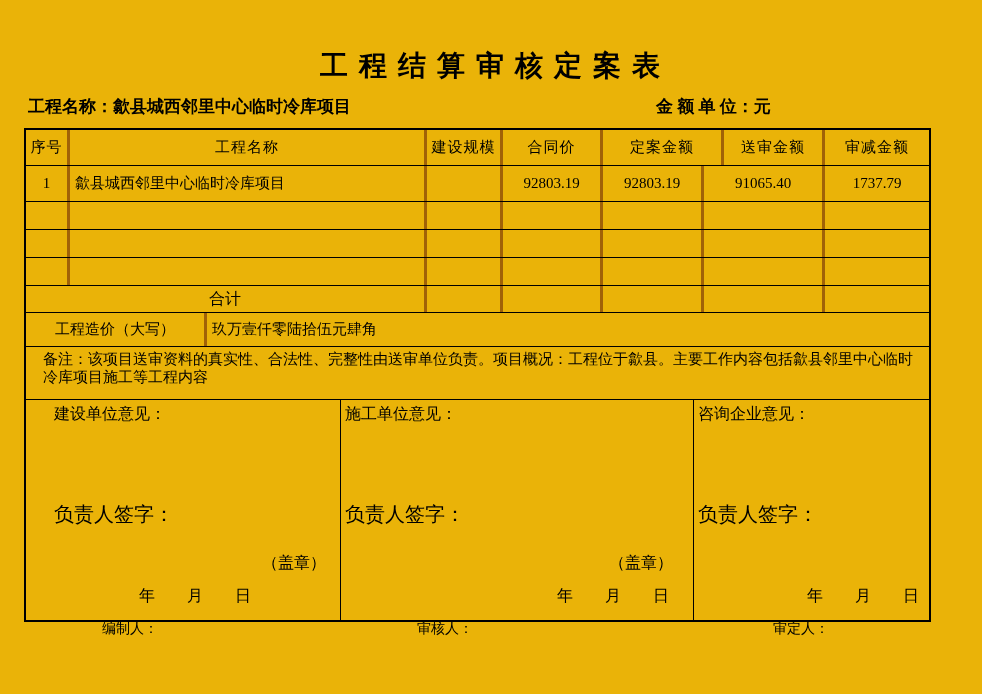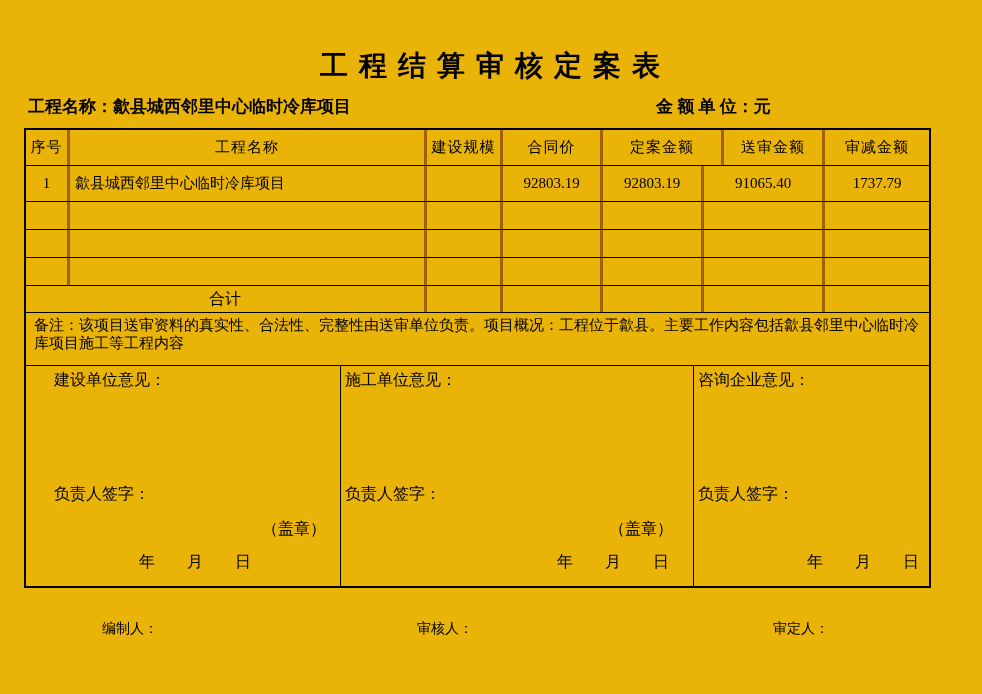--- a/index.html
+++ b/index.html
@@ -17,28 +17,28 @@
      align-items:center;justify-content:center;font-size:15px;overflow:hidden;}
   .c:last-child{border-right:none;}
   .h35{height:35px}.h27{height:27px}.h26{height:26px}.h33{height:33px}
   .w-seq{width:44px}.w-name{width:357px}.w-scale{width:76px}
   .w-c1{width:100px}.w-c2{width:101px}.w-c3{width:121px}.w-c4{flex:1}
   .w-total{width:401px}.w-caplabel{width:181px}.w-capval{flex:1}
   .left{justify-content:flex-start;padding-left:5px;}
   .hdrcell{letter-spacing:1px;}
 
   .remark{display:block;flex:1;height:52px;font-size:15px;line-height:18px;
-          text-align:left;padding:3px 5px 0 8px;box-sizing:border-box;}
+          text-align:left;padding:3px 5px 0 17px;box-sizing:border-box;}
 
   .oprow{height:220px;padding-left:24px;}
   .op{display:block;position:relative;box-sizing:border-box;border-right:1px solid #000;}
   .op:last-child{border-right:none;text-decoration:underline;}
   .w-op1{width:291px}.w-op2{width:353px}.w-op3{flex:1}
   .op-label{position:absolute;top:4px;left:4px;font-size:16px;}
-  .op-sign{position:absolute;top:118px;left:4px;font-size:16px;}
+  .op-sign{position:absolute;top:101px;left:4px;font-size:20px;}
   .op-seal{position:absolute;top:153px;font-size:16px;}
   .seal-1{right:14px}.seal-2{right:20px}
   .op-date{position:absolute;top:186px;font-size:16px;white-space:pre;}
   .date-center{left:0;width:100%;text-align:center;}
   .date-right2{right:24px;}
   .date-right3{right:10px;}
 
   .footer-line{position:absolute;top:620px;left:0;width:100%;height:22px;font-size:14px;}
   .footer-line span{position:absolute;}
   .fp{left:102px}.fr{left:417px}.fa{left:773px}
@@ -105,20 +105,24 @@
 
     <div class="row h26">
       <div class="c w-total" style="font-size:16px">合计</div>
       <div class="c w-scale"></div>
       <div class="c w-c1"></div>
       <div class="c w-c2"></div>
       <div class="c w-c3"></div>
       <div class="c w-c4"></div>
     </div>
 
+    <div class="row h33">
+      <div class="c w-caplabel">工程造价（大写）</div>
+      <div class="c w-capval left">玖万壹仟零陆拾伍元肆角</div>
+    </div>
 
     <div class="row">
       <div class="c remark">备注：该项目送审资料的真实性、合法性、完整性由送审单位负责。项目概况：工程位于歙县。主要工作内容包括歙县邻里中心临时冷库项目施工等工程内容</div>
     </div>
 
     <div class="row oprow">
       <div class="op w-op1">
         <span class="op-label">建设单位意见：</span>
         <span class="op-sign">负责人签字：</span>
         <span class="op-seal seal-1">（盖章）</span>

